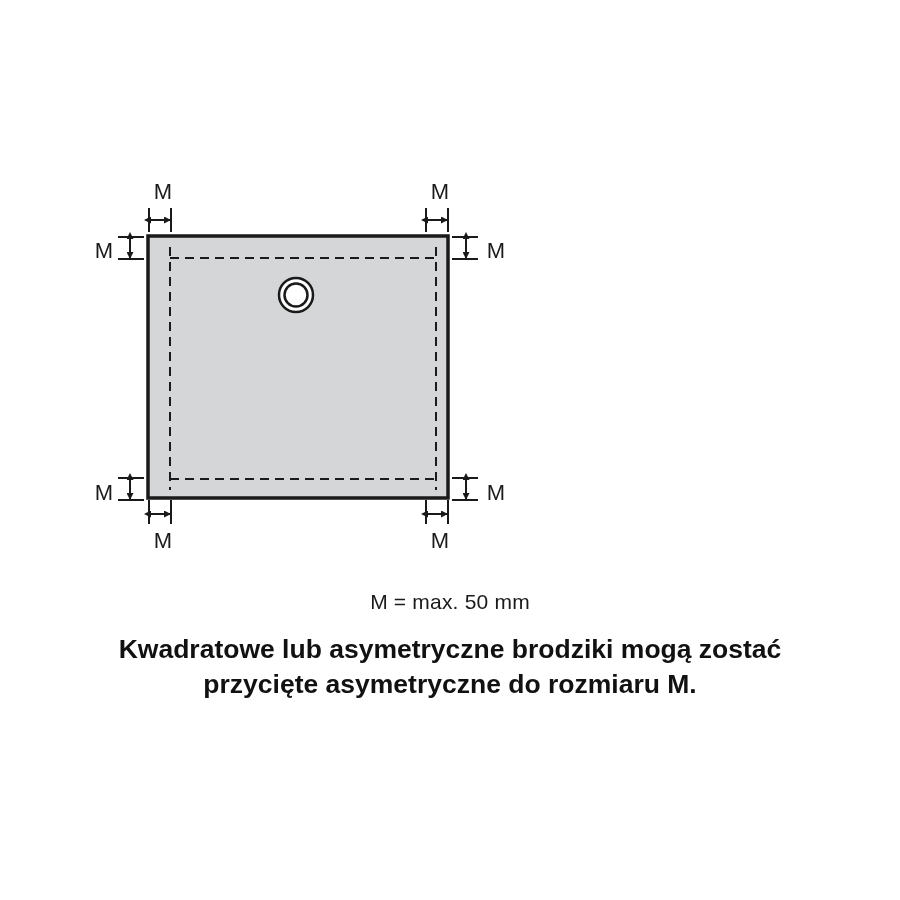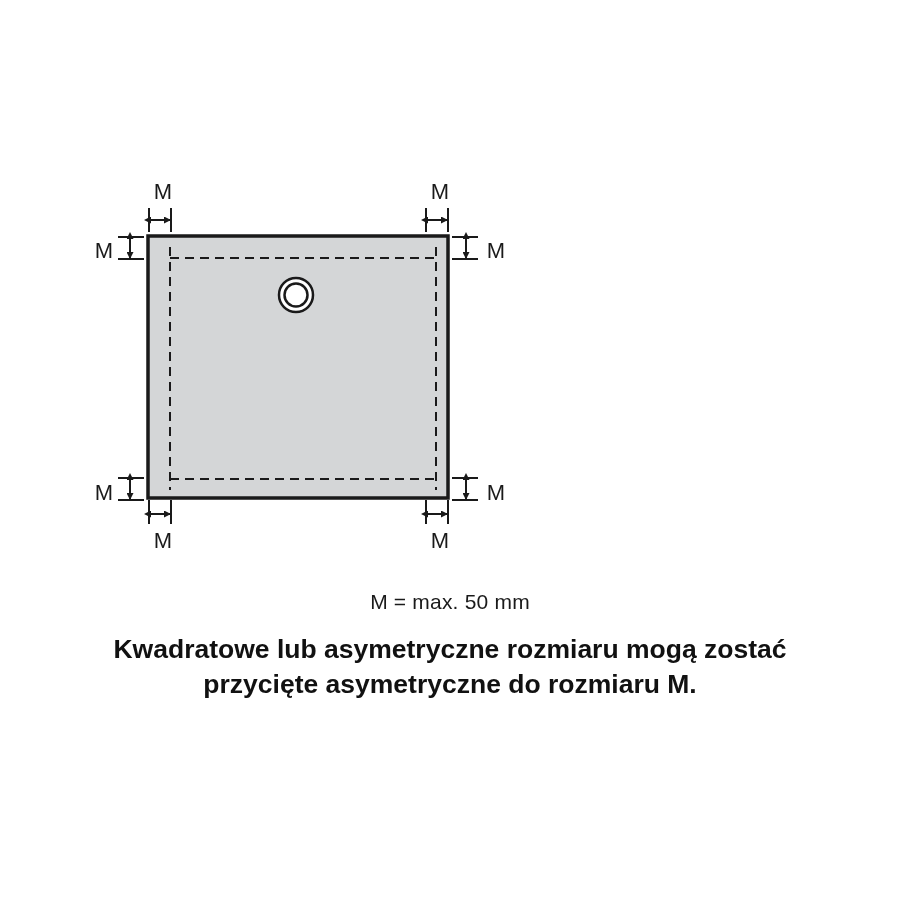--- a/index.html
+++ b/index.html
@@ -141,18 +141,18 @@
       <text x="104" y="500" text-anchor="middle" font-family="Liberation Sans, sans-serif" font-size="22" fill="#1a1a1a">M</text>
       <text x="496" y="500" text-anchor="middle" font-family="Liberation Sans, sans-serif" font-size="22" fill="#1a1a1a">M</text>
       <text x="163" y="548" text-anchor="middle" font-family="Liberation Sans, sans-serif" font-size="22" fill="#1a1a1a">M</text>
       <text x="440" y="548" text-anchor="middle" font-family="Liberation Sans, sans-serif" font-size="22" fill="#1a1a1a">M</text>
     </svg>
   </div>
 
   <div class="caption-block">
     <p class="caption-legend">M = max. 50 mm</p>
     <div class="caption-main">
-      <span class="line">Kwadratowe lub asymetryczne rozmiaru mogą zostać</span>
+      <span class="line">Kwadratowe lub asymetryczne brodziki mogą zostać</span>
       <span class="line">przycięte asymetryczne do rozmiaru M.</span>
     </div>
   </div>
 
 </div>
 
 </body></html>

